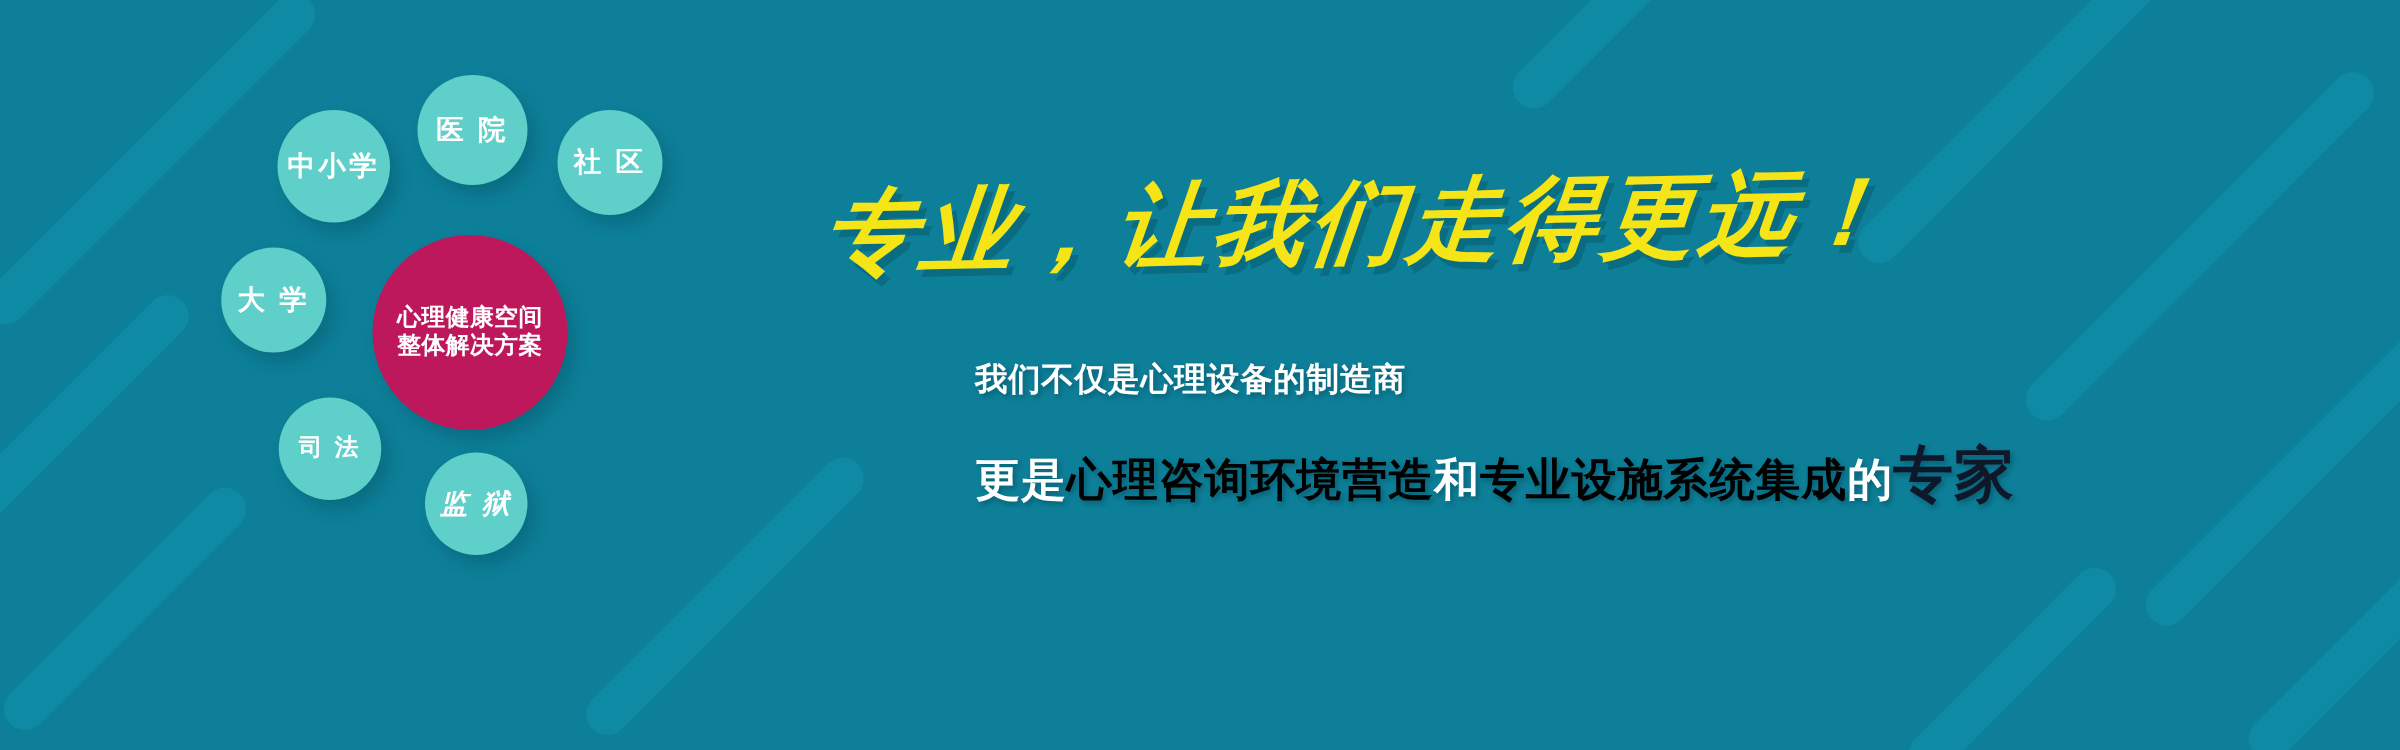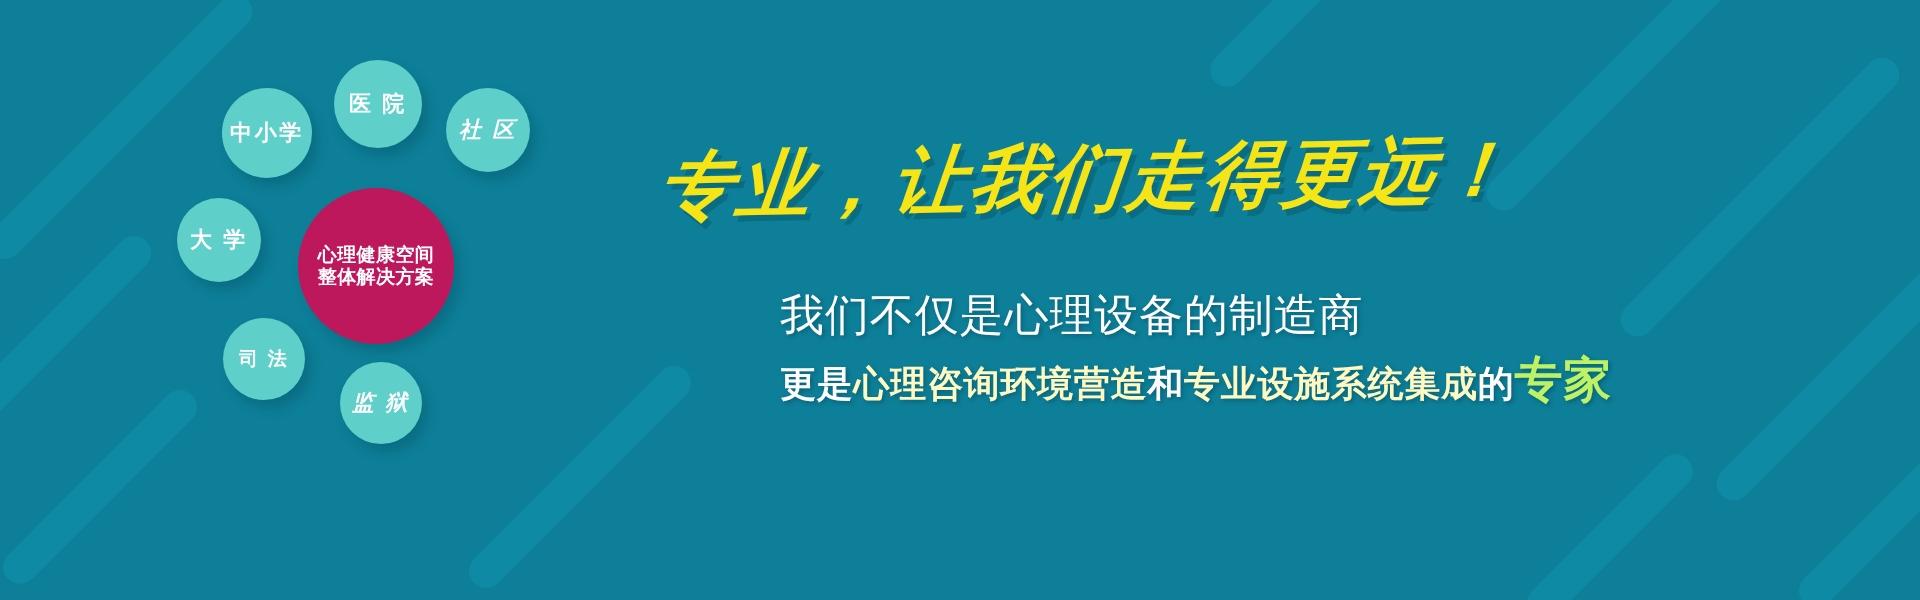--- a/index.html
+++ b/index.html
@@ -88,44 +88,44 @@
     font-family: "DejaVu Serif", "Liberation Serif", serif;
     text-shadow: 5px 6px 0 rgba(7, 92, 112, 0.55);
     transform: skewX(-7deg) rotate(-1.2deg);
   }
 
   .sub1 {
     position: absolute;
     left: 140px;
     top: 286px;
     color: #ffffff;
-    font-size: 44px;
-    font-weight: 400;
+    font-size: 26px;
+    font-weight: 700;
     letter-spacing: 0.02em;
     white-space: nowrap;
     text-shadow: 2px 2px 4px rgba(0, 60, 75, 0.45);
   }
 
   .sub2 {
     position: absolute;
     left: 140px;
     top: 348px;
     font-size: 36px;
     font-weight: 700;
     letter-spacing: 0.02em;
     white-space: nowrap;
     color: #ffffff;
     text-shadow: 2px 2px 4px rgba(0, 60, 75, 0.45);
     display: flex;
     align-items: baseline;
   }
-  .sub2 .accent { color: #fef9c3; }
+  .sub2 .accent { color: #000000; }
   .sub2 .big {
     font-size: 48px;
-    color: #bef264;
+    color: #0f172a;
   }
 </style>
 </head>
 <body>
 
 <div id="banner">
 
   <div class="stripes">
     <div class="stripe" style="width:360px;height:34px;left:-60px;top:110px;"></div>
     <div class="stripe" style="width:300px;height:34px;left:-110px;top:330px;"></div>
@@ -149,21 +149,21 @@
     </div>
 
     <div class="bubble" style="left:222px;top:88px;width:90px;height:90px;font-size:22px;">
       <span>中小学</span>
     </div>
 
     <div class="bubble" style="left:334px;top:60px;width:88px;height:88px;font-size:22px;">
       <span>医 院</span>
     </div>
 
-    <div class="bubble" style="left:446px;top:88px;width:84px;height:84px;font-size:22px;font-style:italic;">
+    <div class="bubble" style="left:446px;top:88px;width:84px;height:84px;font-size:22px;">
       <span>社 区</span>
     </div>
 
     <div class="bubble" style="left:177px;top:198px;width:84px;height:84px;font-size:22px;">
       <span>大 学</span>
     </div>
 
 
     <div class="bubble" style="left:223px;top:318px;width:82px;height:82px;font-size:19px;">
       <span>司 法</span>

